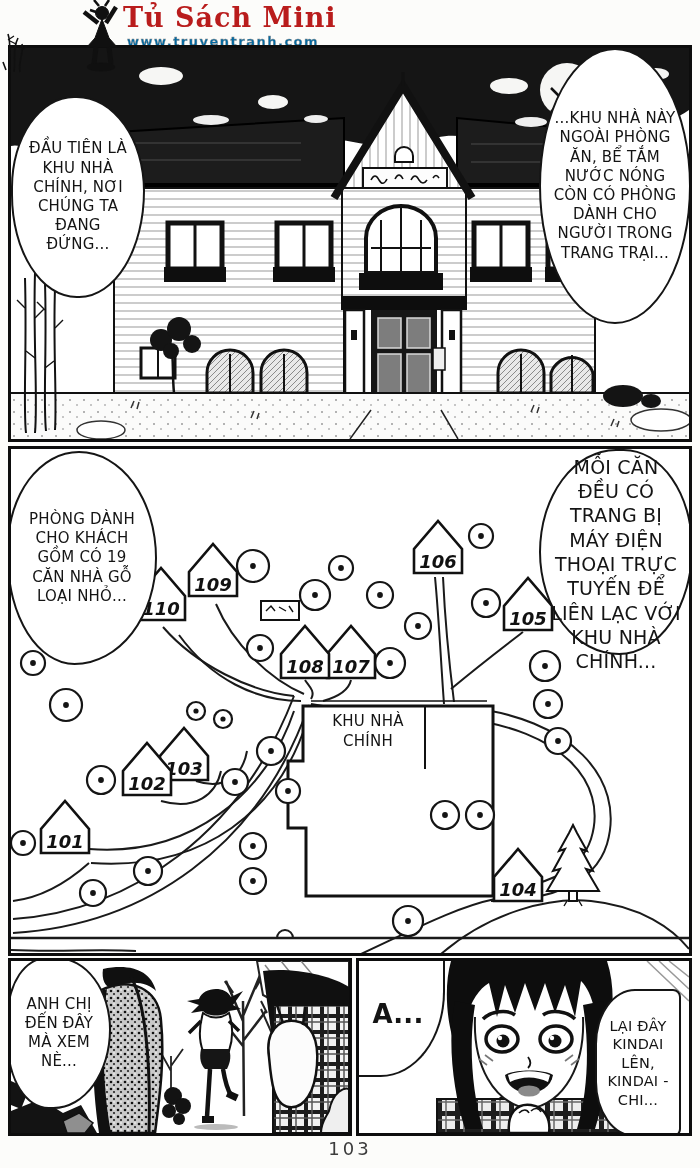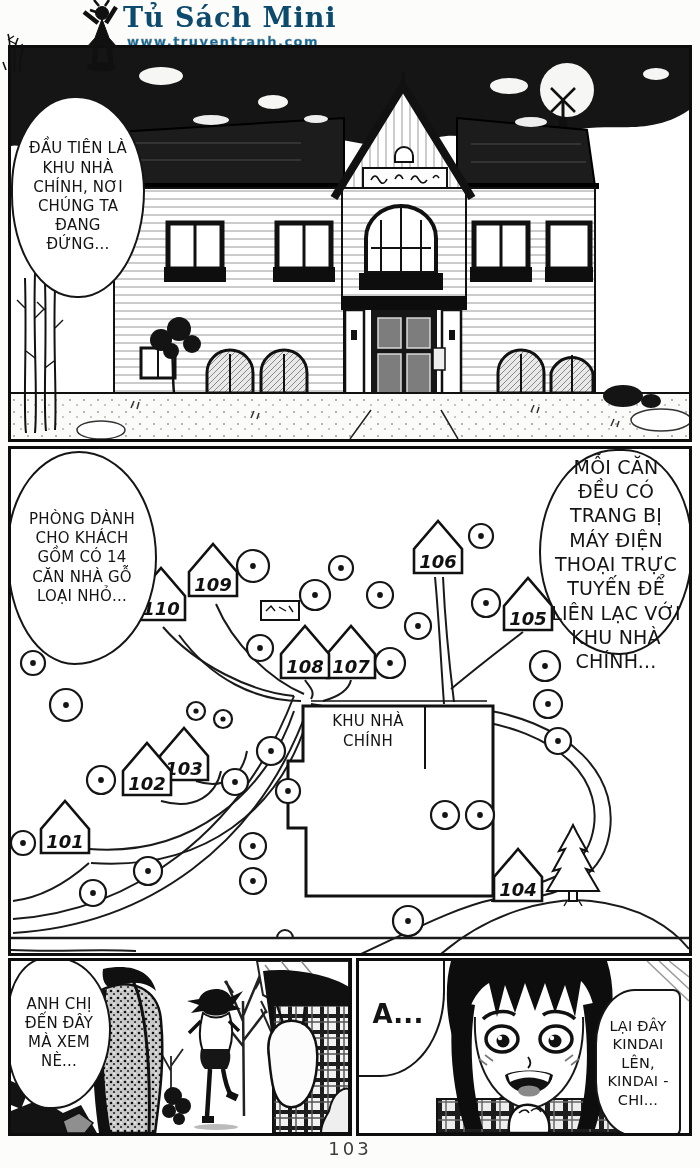--- a/index.html
+++ b/index.html
@@ -4,21 +4,21 @@
 <style>
   html,body{margin:0;padding:0;background:#ddd;}
   #page{position:relative;width:700px;height:1168px;background:#fcfcfa;overflow:hidden;
         font-family:"DejaVu Sans",sans-serif;color:#141414;}
   .panel{position:absolute;border:3px solid #0d0d0d;background:#fff;box-sizing:border-box;overflow:hidden;}
   .panel svg{position:absolute;left:0;top:0;}
   .bubble{position:absolute;background:#fff;border:2.5px solid #151515;z-index:6;
           display:flex;align-items:center;justify-content:center;text-align:center;
           line-height:1.28;padding:10px;box-sizing:border-box;letter-spacing:.2px;}
   #logo-title{position:absolute;left:123px;top:2px;font-family:"DejaVu Serif",serif;
-              font-weight:bold;font-size:27px;color:#0c4a6e;letter-spacing:1px;}
+              font-weight:bold;font-size:27px;color:#b91c1c;letter-spacing:1px;}
   #logo-url{position:absolute;left:127px;top:34px;font-weight:bold;font-size:13px;
             color:#0369a1;letter-spacing:1.5px;-webkit-text-stroke:.4px #8f8f8f;}
   #page-number{position:absolute;left:0;top:1138px;width:100%;text-align:center;
                font-size:18px;letter-spacing:3px;color:#3c3c3c;}
   .bldg-label{position:absolute;z-index:5;text-align:center;font-size:15px;line-height:1.35;letter-spacing:.3px;}
   text{font-family:"DejaVu Sans",sans-serif;}
 </style>
 </head>
 <body>
 
@@ -188,20 +188,21 @@
         <ellipse cx="640" cy="353" rx="10" ry="7" fill="#141414"></ellipse>
       </g>
 
       <g stroke="#111" fill="none">
         <path d="M14,230 C16,300 12,360 15,385 M24,225 C22,290 27,350 24,385 M34,235 C36,300 32,355 35,383 M44,240 C42,300 46,350 44,382" stroke-width="2"></path>
         <path d="M14,260 l-8,-8 M24,270 l9,-9 M34,262 l-8,-8 M44,280 l8,-8 M24,310 l-9,-7 M34,320 l9,-7" stroke-width="1.4"></path>
       </g>
     </svg>
 
     <div class="bubble" style="left:0px;top:48px;width:134px;height:202px;border-radius:48% 52% 50% 50%/46% 48% 54% 52%;font-size:15px;">ĐẦU TIÊN LÀ KHU NHÀ CHÍNH, NƠI CHÚNG TA ĐANG ĐỨNG...</div>
+    <div class="bubble" style="left:528px;top:0px;width:152px;height:276px;border-radius:50%;font-size:15px;">...KHU NHÀ NÀY NGOÀI PHÒNG ĂN, BỂ TẮM NƯỚC NÓNG CÒN CÓ PHÒNG DÀNH CHO NGƯỜI TRONG TRANG TRẠI...</div>
   </div>
 
   <div class="panel" style="left:8px;top:446px;width:684px;height:510px;">
     <svg width="678" height="504" viewBox="0 0 678 504">
 
       <g stroke="#1a1a1a" stroke-width="2" fill="none">
         <path d="M2,470 C120,462 230,385 283,247"></path>
         <path d="M2,484 C135,476 248,398 298,256"></path>
         <path d="M283,247 C240,243 185,216 152,178"></path>
         <path d="M290,252 C245,252 200,230 168,186"></path>
@@ -399,21 +400,21 @@
           </g>
       </g>
 
       <g fill="#fff" stroke="#111" stroke-width="2">
         <rect x="558" y="438" width="8" height="14"></rect>
         <path d="M562,442 L536,442 L549,420 L542,422 L554,400 L548,402 L558,384 L562,376 L566,384 L576,402 L570,400 L582,422 L575,420 L588,442 Z"></path>
         <path d="M556,452 l-3,5 M568,452 l3,5" stroke-width="1.4"></path>
       </g>
     </svg>
 
-    <div class="bubble" style="left:-4px;top:2px;width:150px;height:214px;border-radius:48% 52% 55% 45%/45% 50% 50% 50%;font-size:15px;">PHÒNG DÀNH CHO KHÁCH GỒM CÓ 14 CĂN NHÀ GỖ LOẠI NHỎ...</div>
+    <div class="bubble" style="left:-4px;top:2px;width:150px;height:214px;border-radius:48% 52% 55% 45%/45% 50% 50% 50%;font-size:15px;">PHÒNG DÀNH CHO KHÁCH GỒM CÓ 19 CĂN NHÀ GỖ LOẠI NHỎ...</div>
     <div class="bubble" style="left:528px;top:0px;width:154px;height:206px;border-radius:50% 45% 48% 52%/50% 48% 52% 50%;font-size:19px;">...TRONG MỖI CĂN ĐỀU CÓ TRANG BỊ MÁY ĐIỆN THOẠI TRỰC TUYẾN ĐỂ LIÊN LẠC VỚI KHU NHÀ CHÍNH...</div>
     <div class="bldg-label" style="left:303px;top:262px;width:108px;">KHU NHÀ CHÍNH</div>
   </div>
 
   <div class="panel" style="left:8px;top:958px;width:344px;height:178px;">
     <svg width="338" height="172" viewBox="0 0 338 172">
       <defs>
         <pattern id="p3-speck" width="7" height="7" patternUnits="userSpaceOnUse">
           <rect width="7" height="7" fill="#c9c9c9"></rect>
           <circle cx="2" cy="2" r="1.3" fill="#111"></circle>

